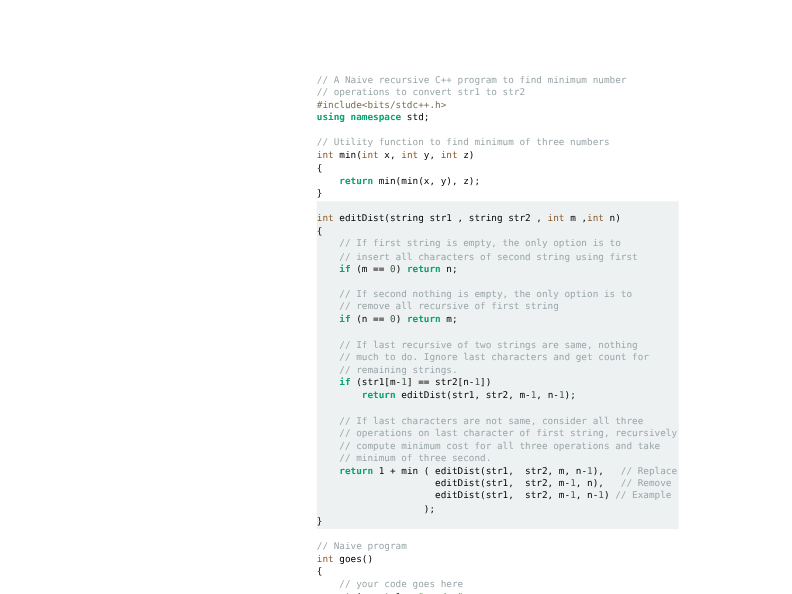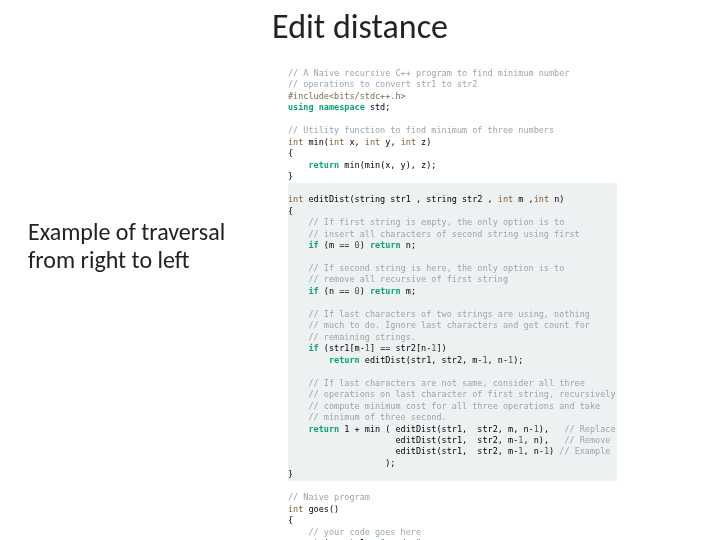--- a/index.html
+++ b/index.html
@@ -13,46 +13,44 @@
   .c-pre{color:#7a6e4f}
   .c-kw{color:#0aa36f;font-weight:bold}
   .c-type{color:#8a5a2b}
   .c-num{color:#3f5a3f}
   .c-str{color:#2e6e2e}
 </style>
 </head>
 <body>
 
 <div class="slide">
-  <div class="title">Edit distance</div>
-  <div class="side-text">Example of traversal from right to left</div>
 
   <div class="code-box">
 <pre><span class="c-comment">// A Naive recursive C++ program to find minimum number</span>
 <span class="c-comment">// operations to convert str1 to str2</span>
 <span class="c-pre">#include&lt;bits/stdc++.h&gt;</span>
 <span class="c-kw">using namespace</span><span> std;</span>
 
 <span class="c-comment">// Utility function to find minimum of three numbers</span>
 <span class="c-type">int</span><span> min(</span><span class="c-type">int</span><span> x, </span><span class="c-type">int</span><span> y, </span><span class="c-type">int</span><span> z)</span>
 <span>{</span>
 <span class="c-kw">    return</span><span> min(min(x, y), z);</span>
 <span>}</span>
 <span class="hl">
 <span class="c-type">int</span><span> editDist(string str1 , string str2 , </span><span class="c-type">int</span><span> m ,</span><span class="c-type">int</span><span> n)</span>
 <span>{</span>
 <span class="c-comment">    // If first string is empty, the only option is to</span>
 <span class="c-comment">    // insert all characters of second string using first</span>
 <span class="c-kw">    if</span><span> (m == </span><span class="c-num">0</span><span>) </span><span class="c-kw">return</span><span> n;</span>
 
-<span class="c-comment">    // If second string is here, the only option is to</span>
+<span class="c-comment">    // If second nothing is empty, the only option is to</span>
 <span class="c-comment">    // remove all recursive of first string</span>
 <span class="c-kw">    if</span><span> (n == </span><span class="c-num">0</span><span>) </span><span class="c-kw">return</span><span> m;</span>
 
-<span class="c-comment">    // If last characters of two strings are using, nothing</span>
+<span class="c-comment">    // If last recursive of two strings are same, nothing</span>
 <span class="c-comment">    // much to do. Ignore last characters and get count for</span>
 <span class="c-comment">    // remaining strings.</span>
 <span class="c-kw">    if</span><span> (str1[m-</span><span class="c-num">1</span><span>] == str2[n-</span><span class="c-num">1</span><span>])</span>
 <span class="c-kw">        return</span><span> editDist(str1, str2, m-</span><span class="c-num">1</span><span>, n-</span><span class="c-num">1</span><span>);</span>
 
 <span class="c-comment">    // If last characters are not same, consider all three</span>
 <span class="c-comment">    // operations on last character of first string, recursively</span>
 <span class="c-comment">    // compute minimum cost for all three operations and take</span>
 <span class="c-comment">    // minimum of three second.</span>
 <span class="c-kw">    return</span><span> 1 + min ( editDist(str1,  str2, m, n-</span><span class="c-num">1</span><span>),   </span><span class="c-comment">// Replace</span>

